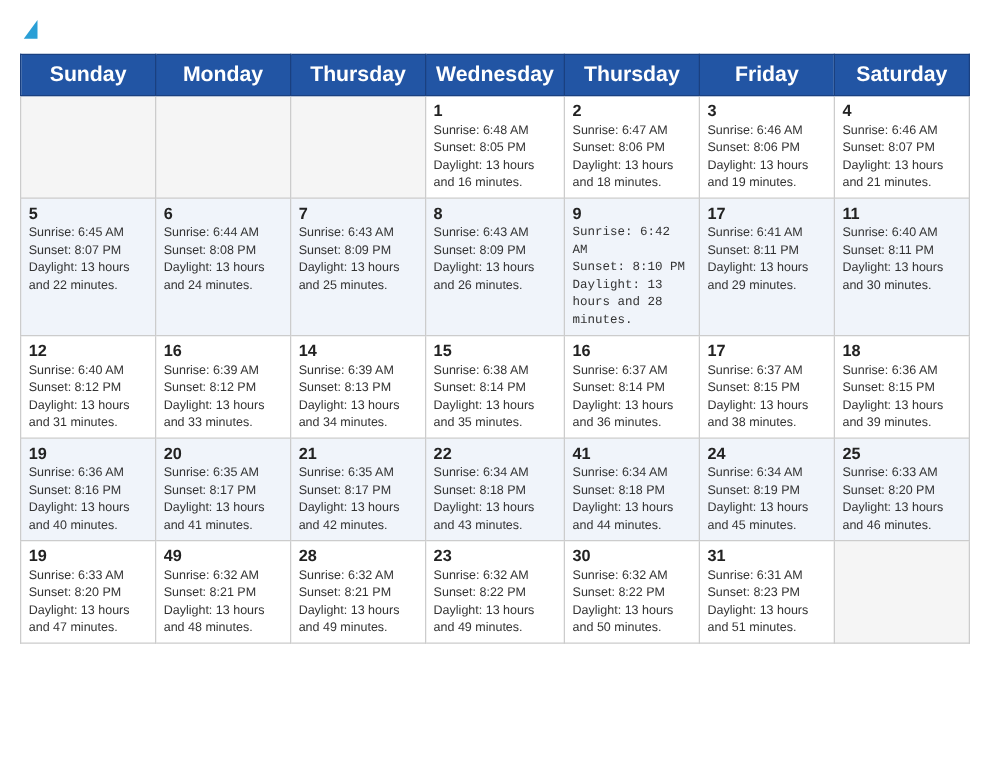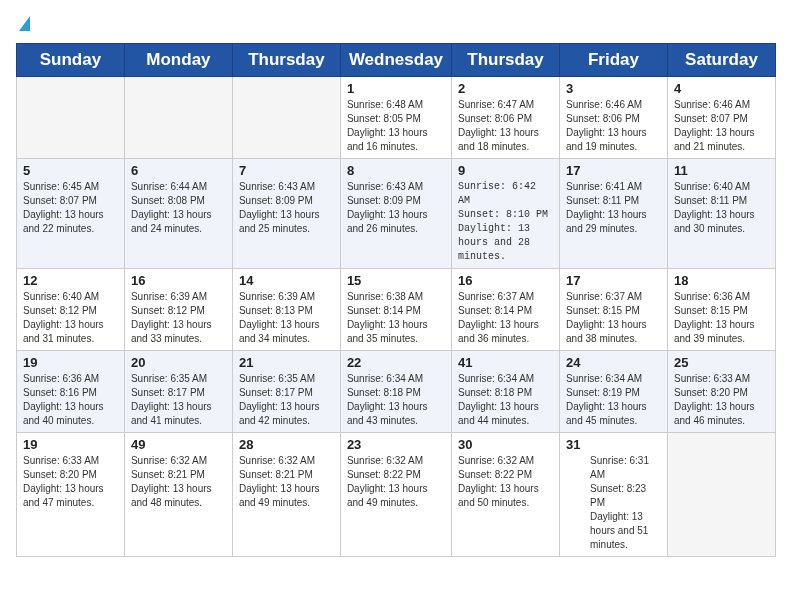--- a/index.html
+++ b/index.html
@@ -293,20 +293,20 @@
 Daylight: 13 hours and 49 minutes.</div>
         </td>
         <td>
           <div class="day-number">30</div>
           <div class="day-info" style="white-space: pre-line;">Sunrise: 6:32 AM
 Sunset: 8:22 PM
 Daylight: 13 hours and 50 minutes.</div>
         </td>
         <td>
           <div class="day-number">31</div>
-          <div class="day-info" style="white-space: pre-line; margin-left: 24px;">Sunrise: 6:31 AM
+          <div class="day-info" style="white-space: pre-line;">Sunrise: 6:31 AM
 Sunset: 8:23 PM
 Daylight: 13 hours and 51 minutes.</div>
         </td>
         <td class="empty"></td>
       </tr>
     </tbody>
 </table>
 
 </body></html>

